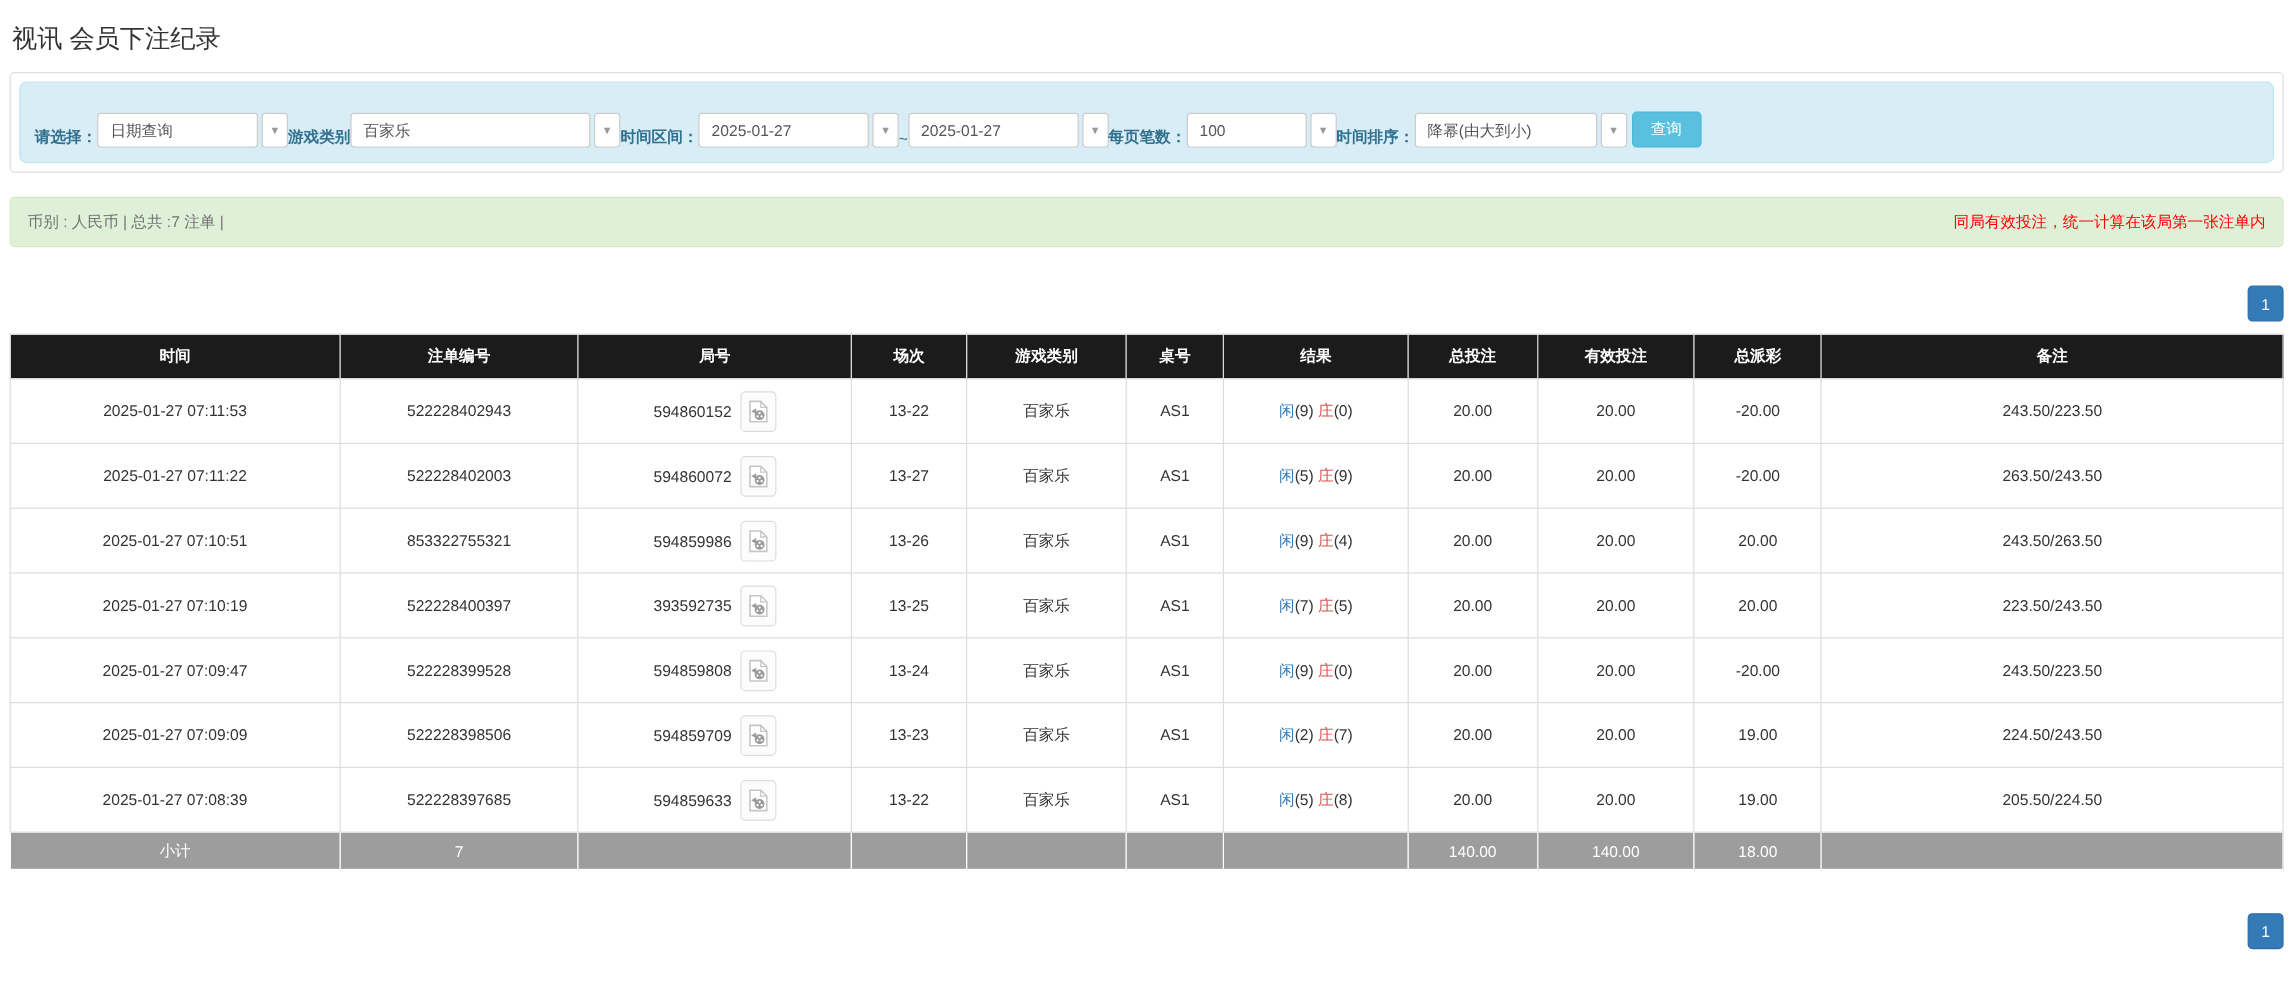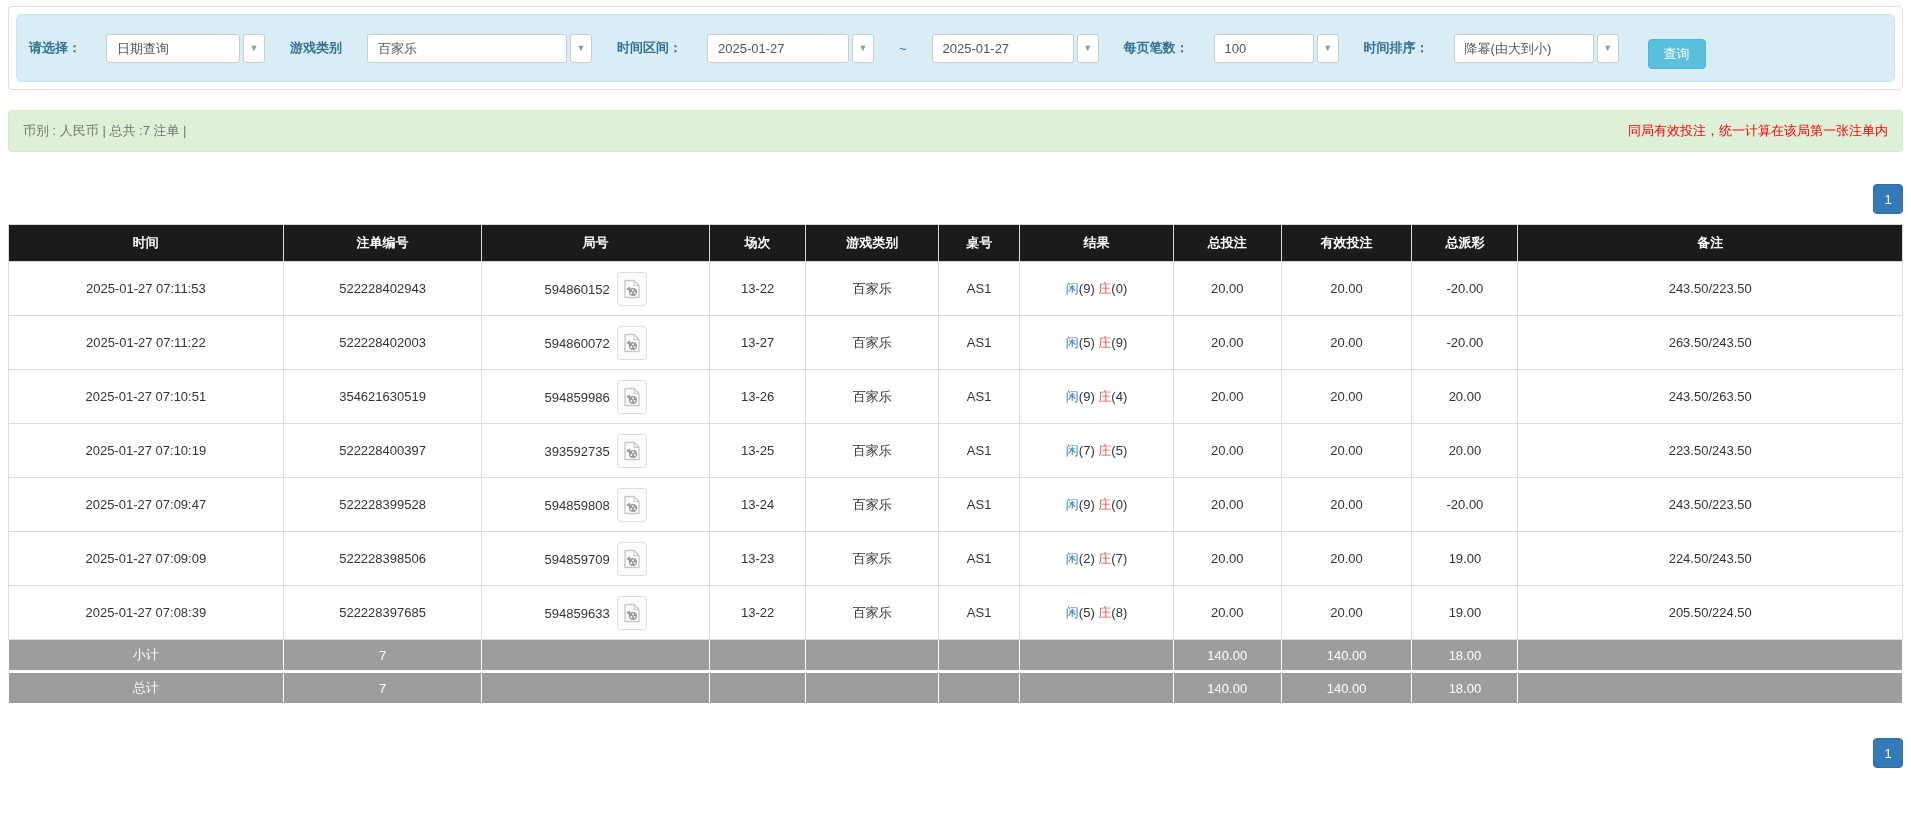--- a/index.html
+++ b/index.html
@@ -9,21 +9,21 @@
     color:#333; width:1911px; height:829px; overflow:hidden;
   }
   .page { padding: 6px 8px; }
 
   h1.page-title { font-size:21px; font-weight:400; color:#333; margin:12px 0 14px 2px; }
 
   
   .filter-panel { border:1px solid #ddd; border-radius:4px; background:#fff; padding:7px; }
   .filter-bar {
     background:#d9edf7; border:1px solid #bce8f1; border-radius:6px;
-    padding:12px 12px; display:flex; align-items:center; gap:25px;
+    padding:12px 12px; display:flex; align-items:flex-end; gap:0;
     font-size:13px; min-height:56px;
   }
   .flabel { color:#31708f; font-weight:bold; white-space:nowrap; }
   .sel { display:inline-flex; gap:3px; align-items:center; }
   .sel-main {
     background:#fff; border:1px solid #ccc; border-radius:3px; height:29px;
     line-height:27px; padding:0 10px; color:#555; overflow:hidden; white-space:nowrap;
   }
   .sel-caret {
     background:#fff; border:1px solid #ccc; border-radius:3px; width:22px; height:29px;
@@ -78,20 +78,21 @@
     display:inline-flex; align-items:center; justify-content:center;
     width:30px; height:34px; border:1px solid #ddd; border-radius:4px; background:#fcfcfc;
     margin-left:7px; vertical-align:middle; cursor:pointer; padding:0;
   }
 </style>
 </head>
 <body>
 
 <div class="page">
 
+  <h1 class="page-title">视讯 会员下注纪录</h1>
 
   <div class="filter-panel">
     <div class="filter-bar">
       <span class="flabel">请选择：</span>
       <span class="sel">
         <span class="sel-main" style="width:134px">日期查询</span>
         <span class="sel-caret">▼</span>
       </span>
 
       <span class="flabel">游戏类别</span>
@@ -112,21 +113,21 @@
       </span>
 
       <span class="flabel">每页笔数：</span>
       <span class="sel">
         <span class="sel-main" style="width:100px">100</span>
         <span class="sel-caret">▼</span>
       </span>
 
       <span class="flabel">时间排序：</span>
       <span class="sel">
-        <span class="sel-main" style="width:140px">降幂(由大到小)</span>
+        <span class="sel-main" style="width:152px">降幂(由大到小)</span>
         <span class="sel-caret">▼</span>
       </span>
 
       <button class="query-btn">查询</button>
     </div>
   </div>
 
   <div class="summary-bar">
     <span class="summary-left">币别 : 人民币 | 总共 :7 注单 |</span>
     <span class="summary-right">同局有效投注，统一计算在该局第一张注单内</span>
@@ -207,21 +208,21 @@
           <td>百家乐</td>
           <td>AS1</td>
           <td><span class="blue">闲</span><span>(5) </span><span class="banker-red">庄</span><span>(9)</span></td>
           <td class="bet-link">20.00</td>
           <td>20.00</td>
           <td class="red">-20.00</td>
           <td>263.50/243.50</td>
         </tr>
         <tr>
           <td>2025-01-27 07:10:51</td>
-          <td>354621630519</td>
+          <td>853322755321</td>
           <td class="round-cell"><span class="round-num">594859986</span><button class="clip-btn">
               <svg width="16" height="20" viewBox="0 0 16 20">
                 <path d="M1 1.5h9l5 5v12H1z" fill="#fff" stroke="#c6c6c6" stroke-width="1.3"></path>
                 <path d="M10 1.5v5h5" fill="none" stroke="#c6c6c6" stroke-width="1.1"></path>
                 <path d="M2 9.8l4.2-2.4v4.8z" fill="#9b9b9b"></path>
                 <circle cx="9" cy="13" r="4.1" fill="#9b9b9b"></circle>
                 <circle cx="9" cy="11.3" r="0.95" fill="#fff"></circle>
                 <circle cx="7.3" cy="14" r="0.95" fill="#fff"></circle>
                 <circle cx="10.7" cy="14" r="0.95" fill="#fff"></circle>
               </svg>
@@ -335,33 +336,20 @@
           <td></td>
           <td></td>
           <td></td>
           <td></td>
           <td></td>
           <td>140.00</td>
           <td>140.00</td>
           <td>18.00</td>
           <td></td>
         </tr>
-        <tr class="grandtotal">
-          <td>总计</td>
-          <td>7</td>
-          <td></td>
-          <td></td>
-          <td></td>
-          <td></td>
-          <td></td>
-          <td>140.00</td>
-          <td>140.00</td>
-          <td>18.00</td>
-          <td></td>
-        </tr>
       </tfoot>
   </table>
 
   <div class="pagination bottom">
     <button class="page-btn">1</button>
   </div>
 
 </div>
 
 </body></html>

